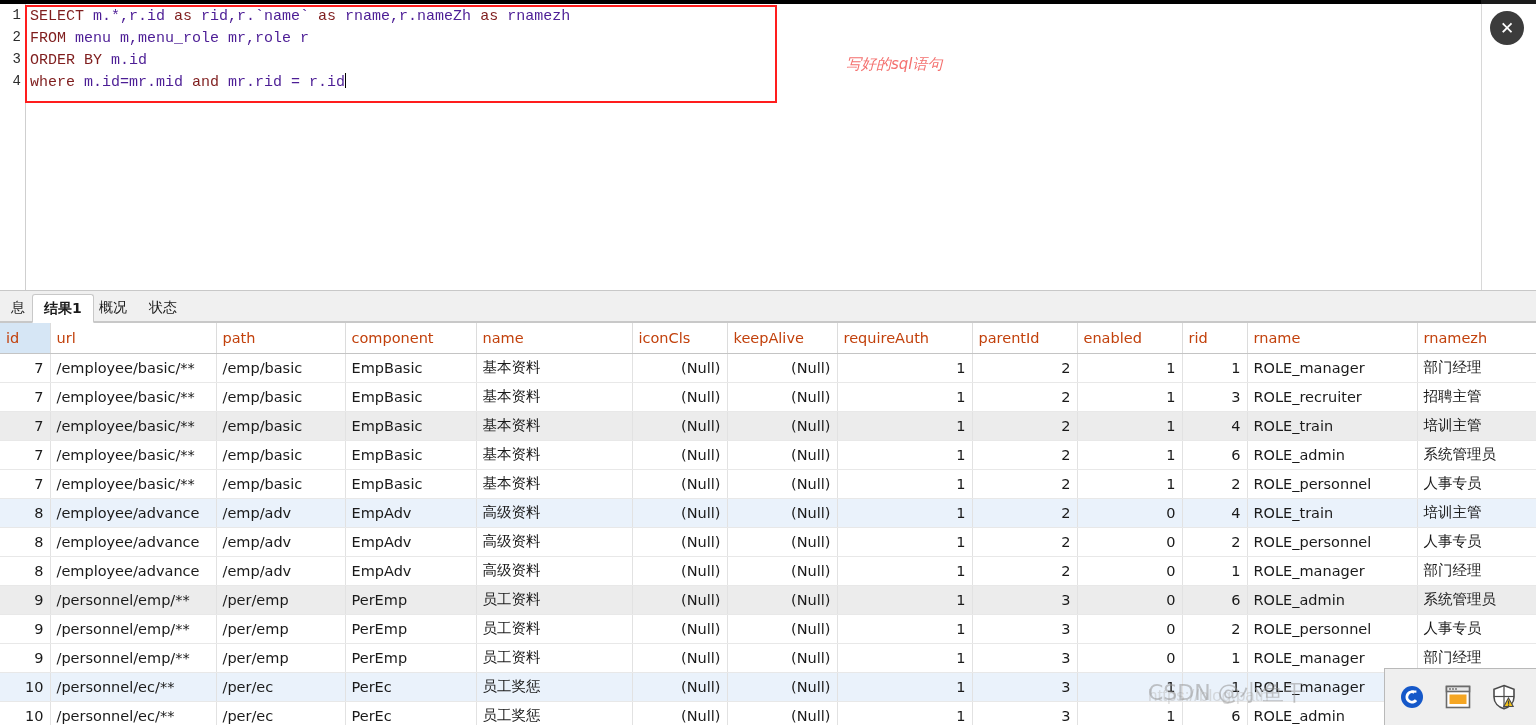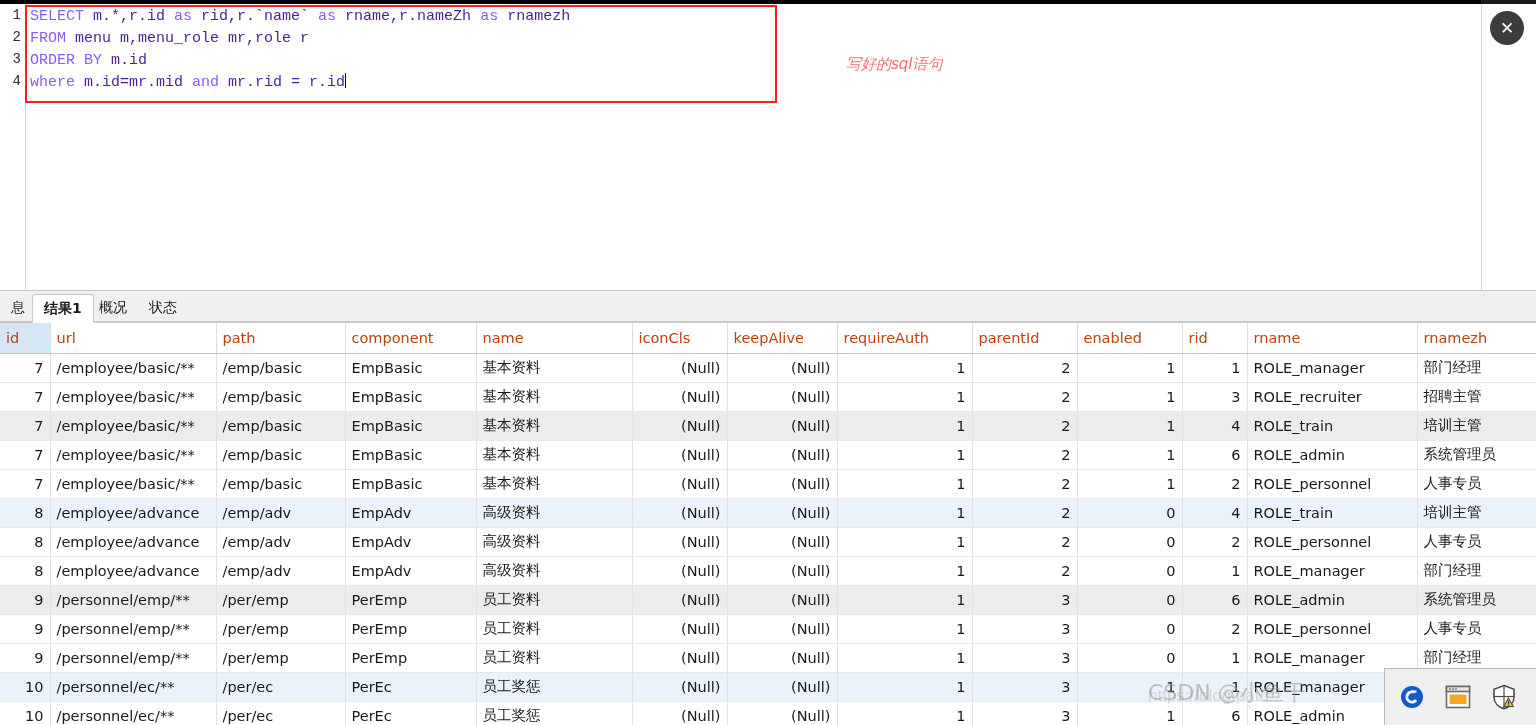--- a/index.html
+++ b/index.html
@@ -72,21 +72,21 @@
     width: 1000px;
   }
   .code-line {
     font-family: "Liberation Mono", "DejaVu Sans Mono", monospace;
     font-size: 15px;
     line-height: 22px;
     height: 22px;
     white-space: pre;
     color: #1a1a1a;
   }
-  .kw { color: #8b5cf6; margin-top: 12px; }
+  .kw { color: #7f1d1d; margin-top: 12px; }
   .plain { color: #4c1d95; }
   .caret {
     display: inline-block;
     width: 1px;
     height: 15px;
     background: #000;
     vertical-align: -2px;
   }
 
   .annotation {

